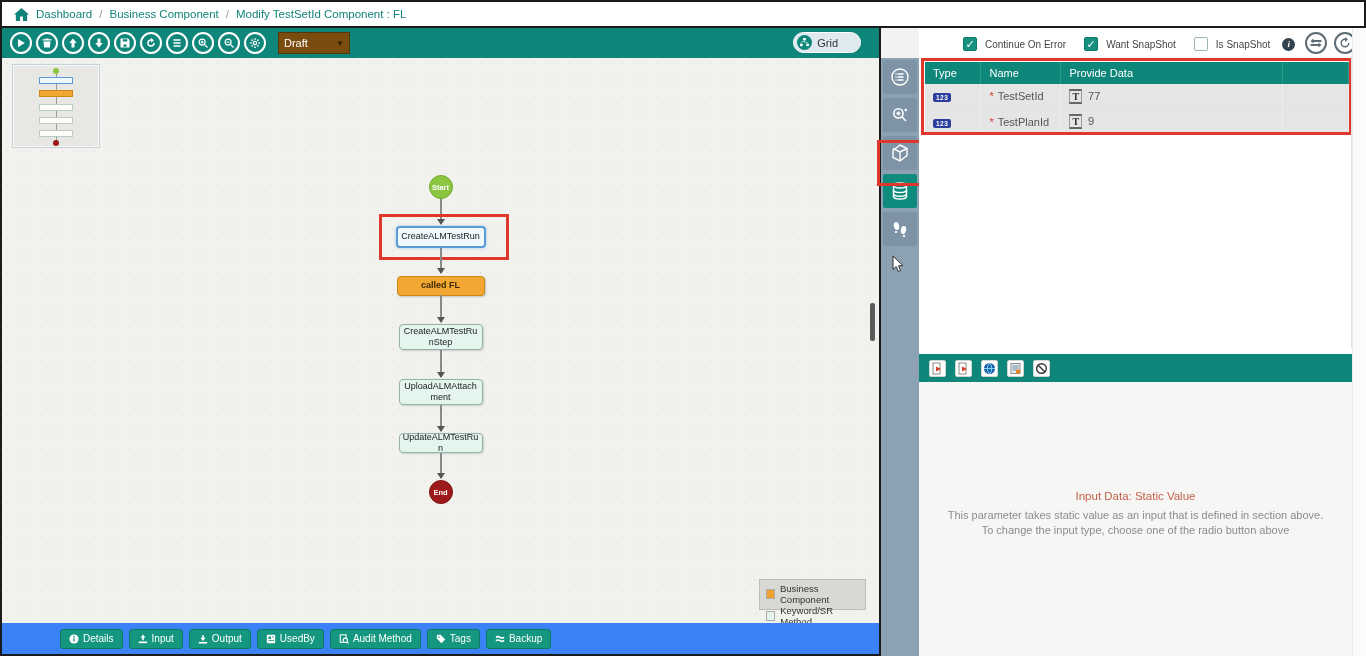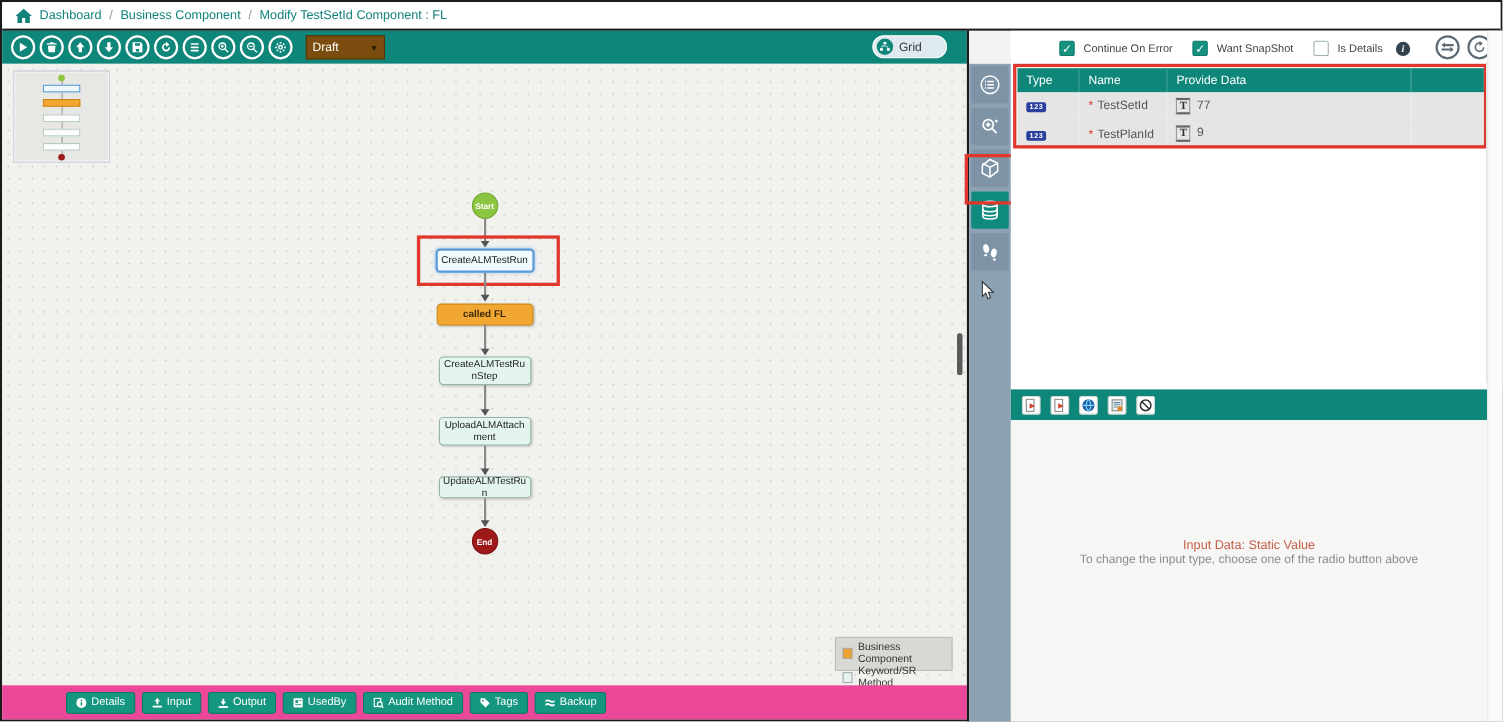--- a/index.html
+++ b/index.html
@@ -63,21 +63,21 @@
   
   .legend { position:absolute; left:757px; top:521px; width:107px; height:31px; background:#d8d8d4;
     border:1px solid #bdbdb9; padding:3px 6px; display:flex; flex-direction:column; justify-content:space-around; }
   .legend .lrow { display:flex; align-items:center; gap:5px; font-size:9.5px; color:#333; }
   .legend .sw { width:10px; height:10px; border:1px solid #aaa; }
 
   
   .cv-thumb { position:absolute; right:4px; top:245px; width:5px; height:38px; background:#5a5a5a; border-radius:2px; }
 
   
-  .navybar { position:absolute; left:0; top:621px; width:877px; height:31px; background:#ec4899;
+  .navybar { position:absolute; left:0; top:621px; width:877px; height:31px; background:#3b82f6;
     display:flex; align-items:center; padding-left:58px; gap:6px; }
   .tabbtn { background:#15977f; border:1px solid #0d7a66; border-radius:3px; height:20px;
     display:inline-flex; align-items:center; gap:4px; padding:0 8px; color:#fff; font-size:10px; cursor:pointer; }
   .tabbtn svg { width:10px; height:10px; }
 
   
   .vdivider { position:absolute; left:877px; top:26px; width:2px; height:628px; background:#1b1b1b; }
   .strip-top { position:absolute; left:879px; top:26px; width:38px; height:30px; background:#f2f2f2; }
   .strip { position:absolute; left:879px; top:56px; width:38px; height:598px; background:#8ca2b3; }
   .stab { position:absolute; left:2px; width:34px; height:34px; background:#7e94a6; border-radius:2px;
@@ -419,21 +419,21 @@
   </div>
 
   <div class="rpanel">
 
     <div class="chkrow">
       <span class="cb checked"></span>
       <label>Continue On Error</label>
       <span class="cb checked"></span>
       <label>Want SnapShot</label>
       <span class="cb"></span>
-      <label>Is Details</label>
+      <label>Is SnapShot</label>
       <span class="info-dot">i</span>
       <span class="rp-icons">
         <span class="rico">
           <svg viewBox="0 0 12 12">
               <g fill="#5c6b75">
                 <path d="M0.5 4l3-2.5v1.5h8v2h-8v1.5z"></path>
                 <path d="M11.5 8l-3 2.5V9h-8V7h8V5.5z"></path>
               </g>
             </svg>
           </span>
@@ -515,19 +515,20 @@
             <g fill="none" stroke="#333" stroke-width="1.4">
               <circle cx="6.5" cy="6.5" r="4.8"></circle>
               <path d="M3.2 3.2l6.6 6.6"></path>
             </g>
           </svg>
         </span>
     </div>
 
     <div class="inforegion">
       <div class="ititle">Input Data: Static Value</div>
+      <div class="iline">This parameter takes static value as an input that is defined in section above.</div>
       <div class="iline" style="margin-top:0;">To change the input type, choose one of the radio button above</div>
     </div>
 
     <div class="rp-right-edge"></div>
   </div>
 
 </div>
 
 </body></html>

